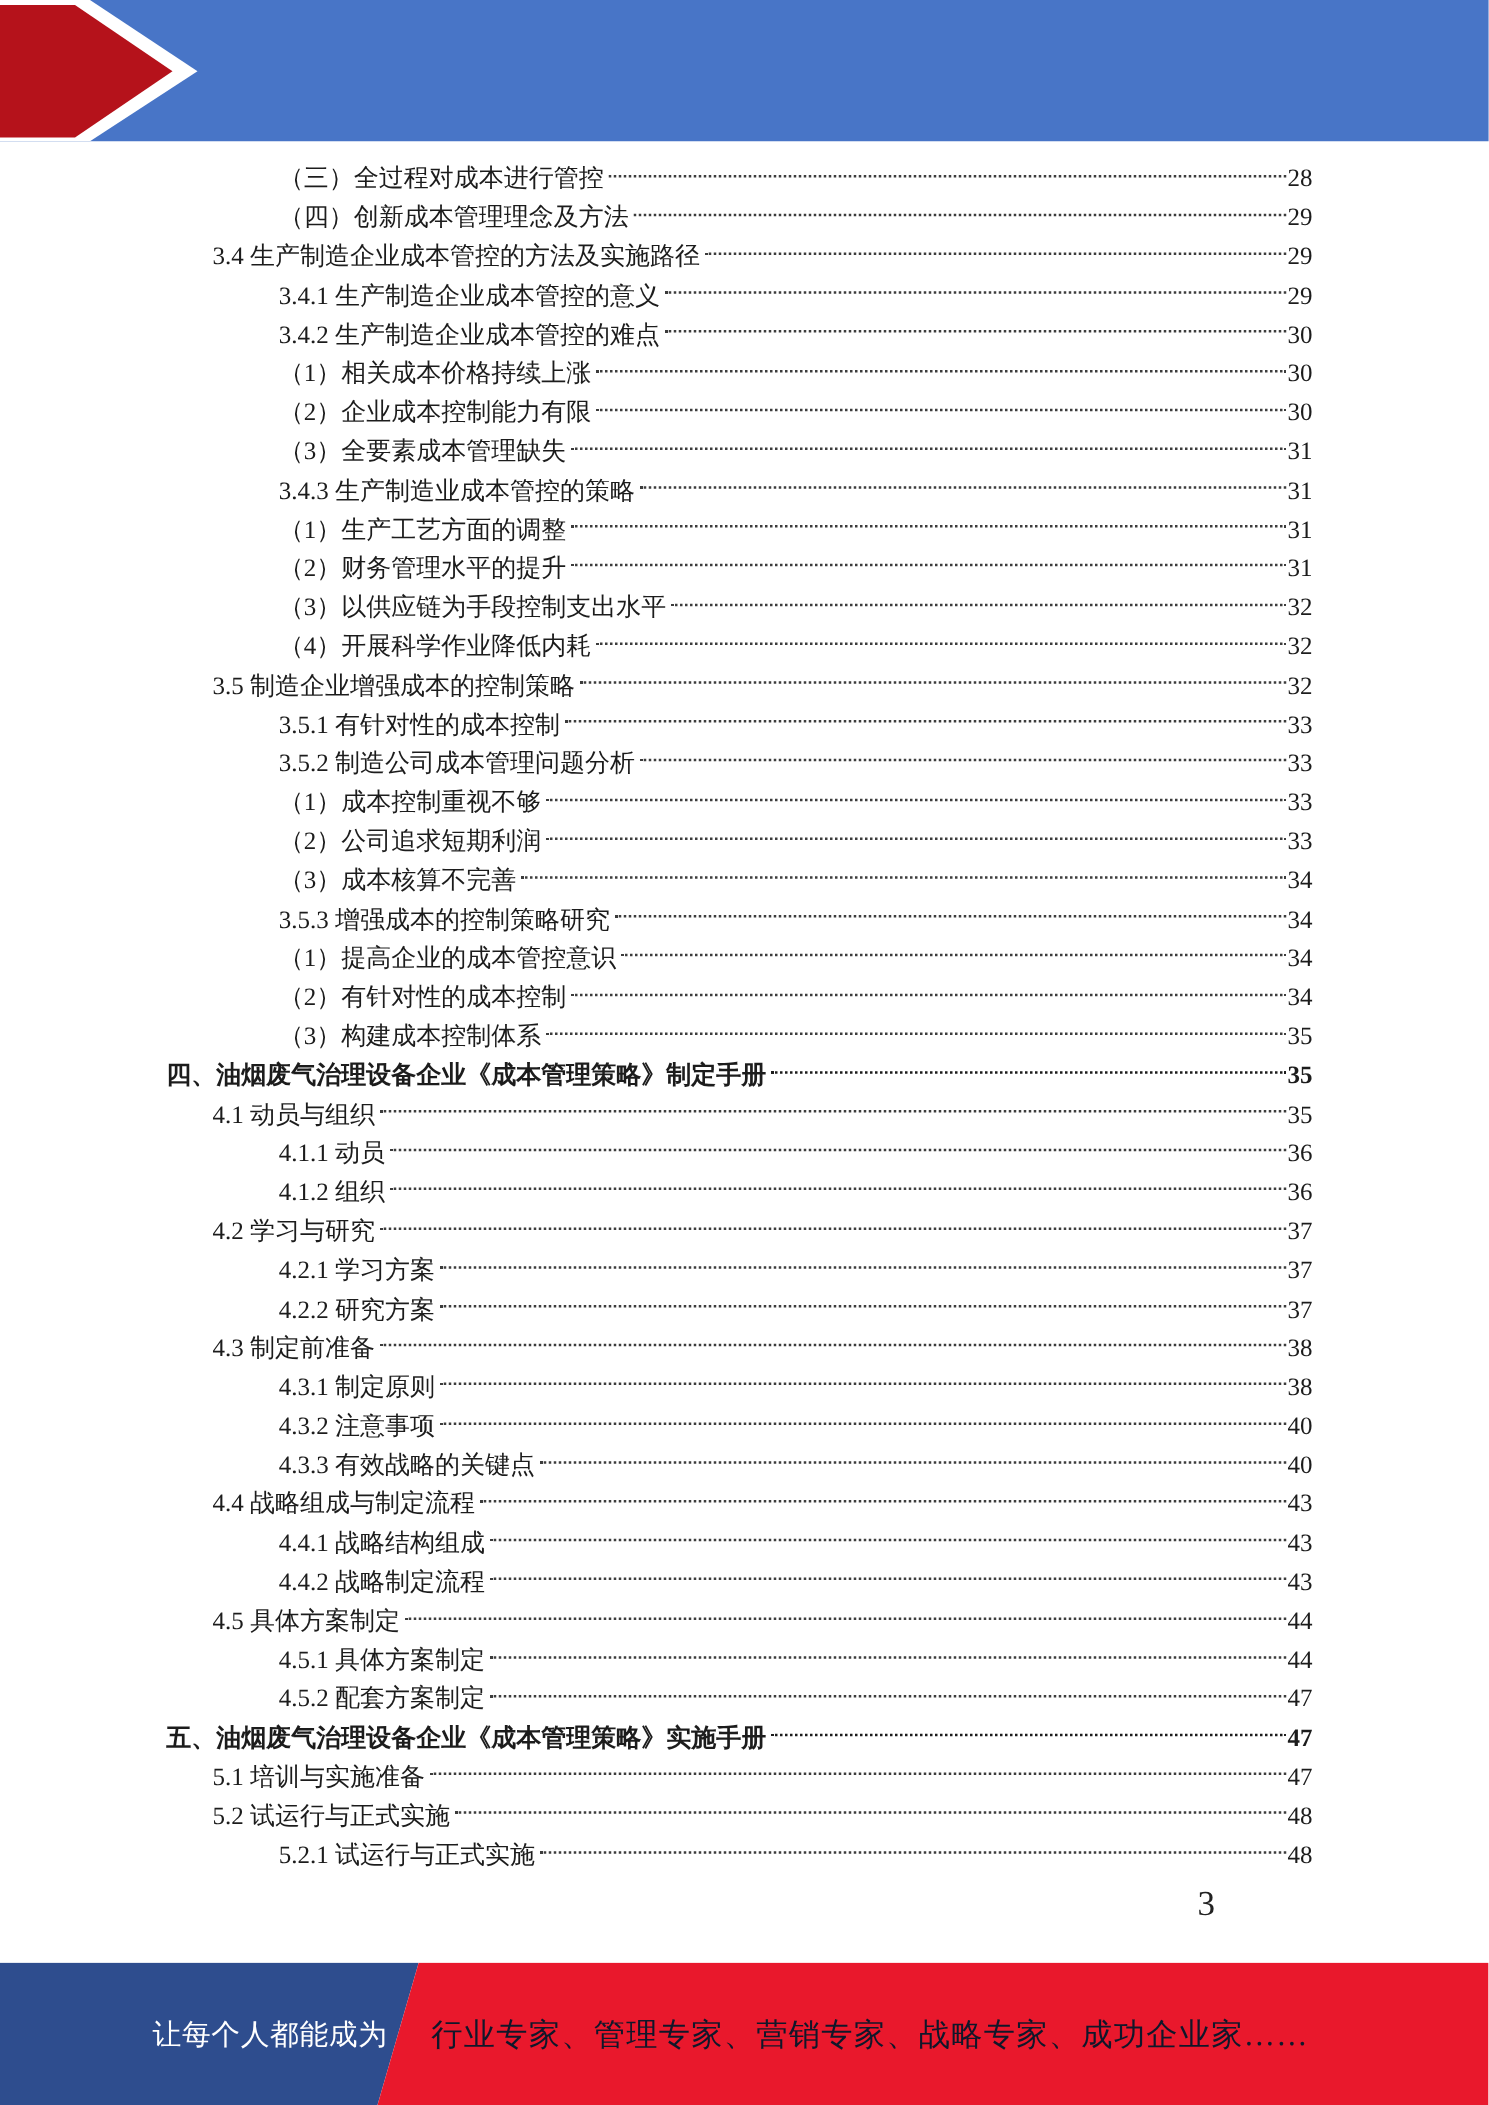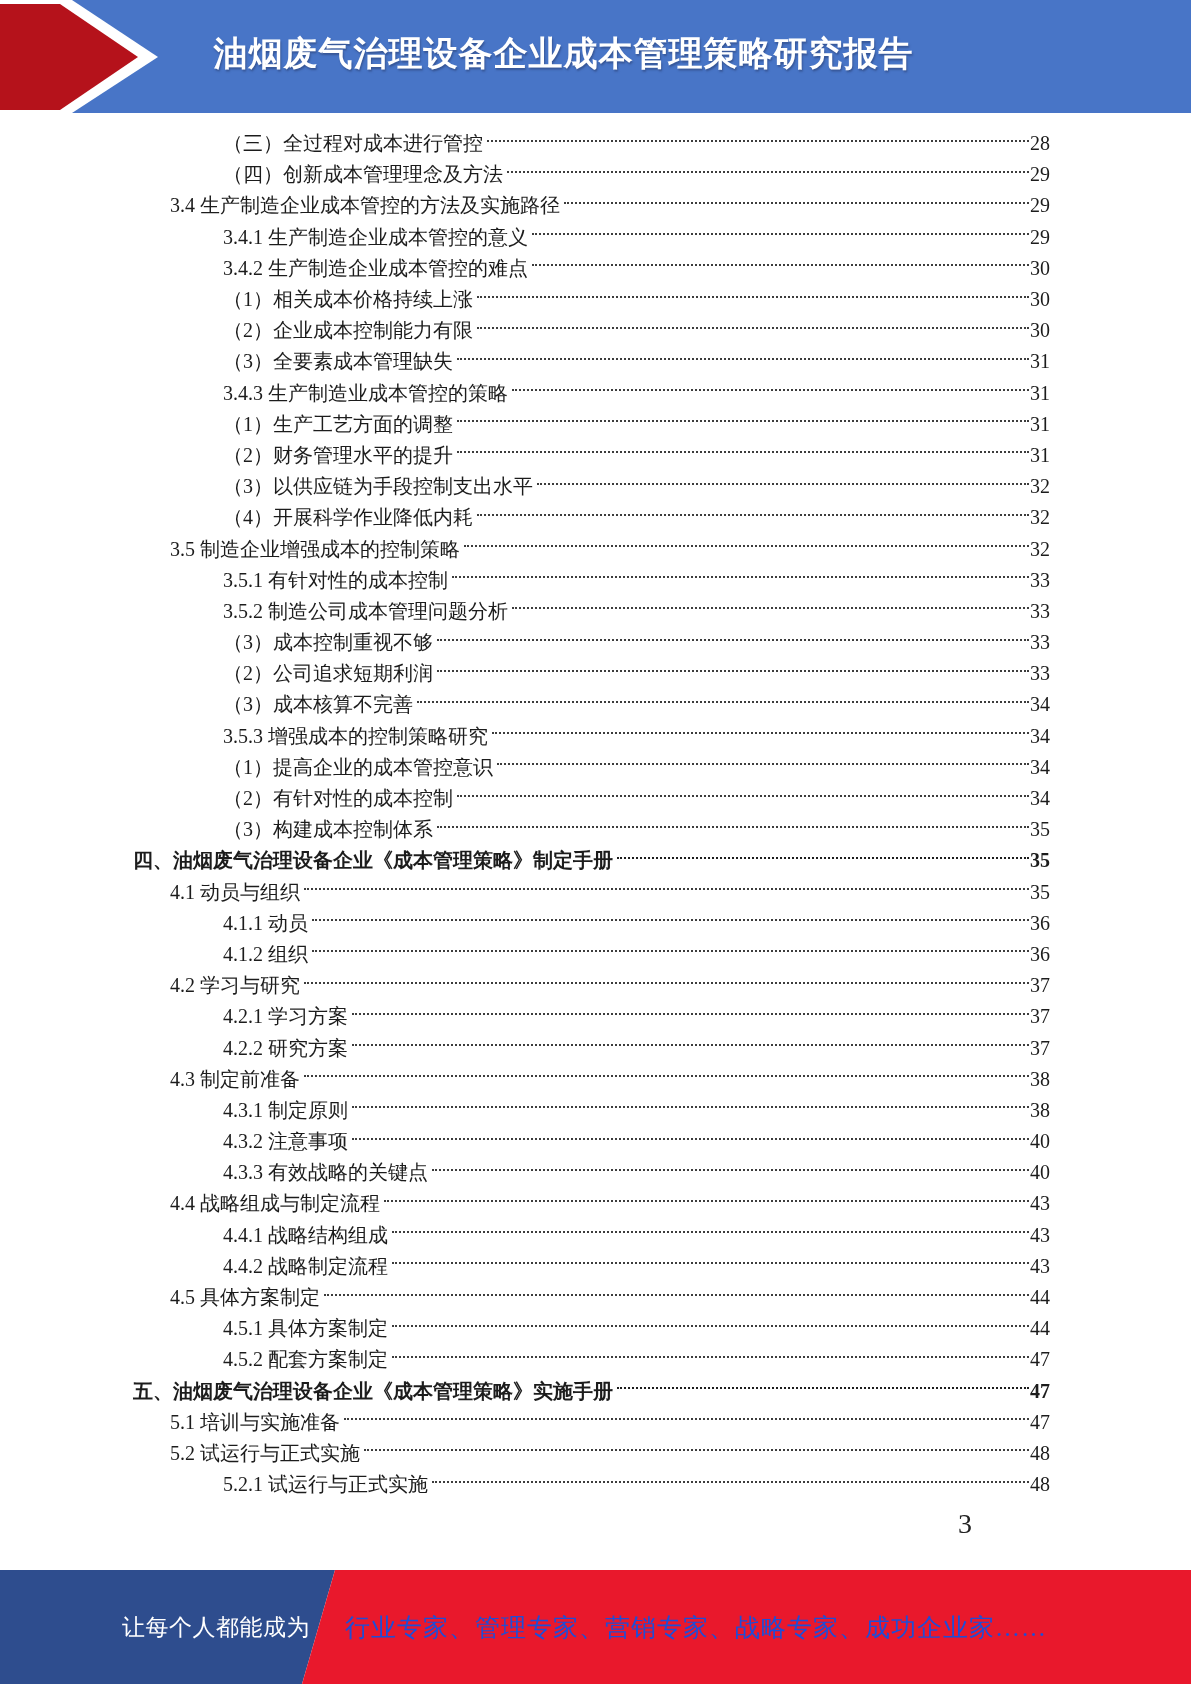--- a/index.html
+++ b/index.html
@@ -78,33 +78,32 @@
   }
   .footer-left-text {
     position: absolute; left: 122px; top: 0; bottom: 0;
     display: flex; align-items: center;
     color: #ffffff; font-size: 23px; letter-spacing: 0.5px;
     white-space: nowrap;
   }
   .footer-right-text {
     position: absolute; left: 345px; top: 0; bottom: 0;
     display: flex; align-items: center;
-    color: #1d4ed8; font-size: 25px; letter-spacing: 1px;
+    color: #0f172a; font-size: 25px; letter-spacing: 1px;
     white-space: nowrap;
   }
 </style>
 </head>
 <body>
 
 <div class="header-band">
   <svg class="header-arrow-svg" width="175" height="113" viewBox="0 0 175 113">
     <polygon points="0,0 72,0 158,57 72,113 0,113" fill="#FFFFFF"></polygon>
     <polygon points="0,4 60,4 138,57 60,110 0,110" fill="#B5121B"></polygon>
   </svg>
-  <div class="header-title">油烟废气治理设备企业成本管理策略研究报告</div>
 </div>
 
 <div class="toc">
     <div class="toc-row lvl2">
     <span class="toc-text">（三）全过程对成本进行管控</span>
     <span class="leader"></span>
     <span class="toc-page">28</span>
   </div>
     <div class="toc-row lvl2">
     <span class="toc-text">（四）创新成本管理理念及方法</span>
@@ -175,21 +174,21 @@
     <span class="toc-text">3.5.1 有针对性的成本控制</span>
     <span class="leader"></span>
     <span class="toc-page">33</span>
   </div>
     <div class="toc-row lvl2">
     <span class="toc-text">3.5.2 制造公司成本管理问题分析</span>
     <span class="leader"></span>
     <span class="toc-page">33</span>
   </div>
     <div class="toc-row lvl2">
-    <span class="toc-text">（3）成本控制重视不够</span>
+    <span class="toc-text">（1）成本控制重视不够</span>
     <span class="leader"></span>
     <span class="toc-page">33</span>
   </div>
     <div class="toc-row lvl2">
     <span class="toc-text">（2）公司追求短期利润</span>
     <span class="leader"></span>
     <span class="toc-page">33</span>
   </div>
     <div class="toc-row lvl2">
     <span class="toc-text">（3）成本核算不完善</span>

